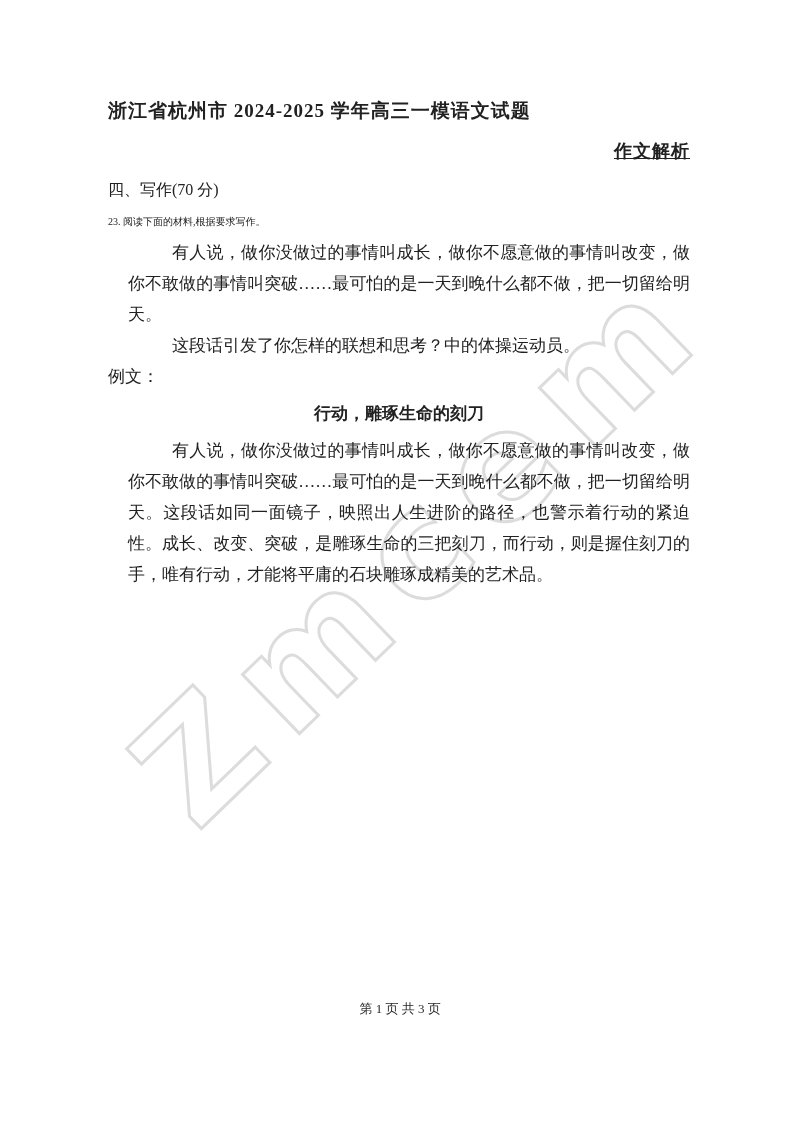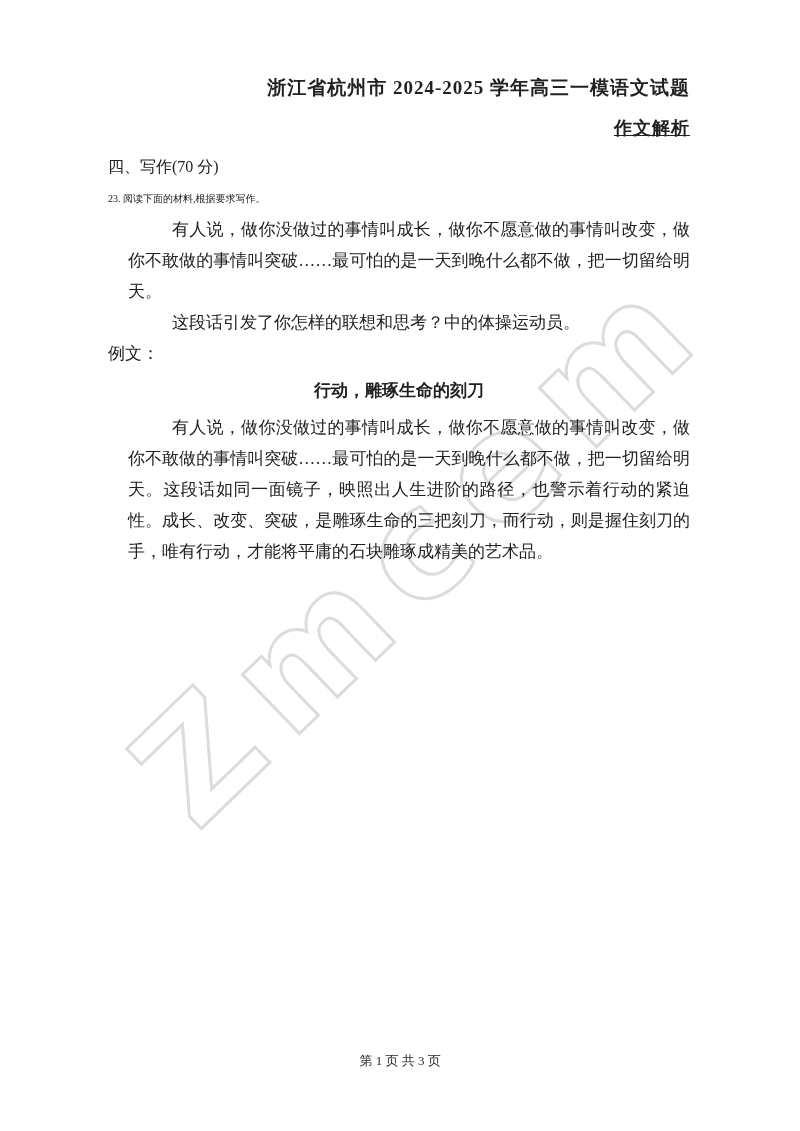--- a/index.html
+++ b/index.html
@@ -37,22 +37,22 @@
   }
   .content {
     position: relative;
     padding: 0 110px 0 108px;
     font-size: 17px;
     line-height: 31px;
     text-align: justify;
   }
   .doc-title {
     margin: 0;
-    padding-top: 75px;
-    text-align: right;
+    padding-top: 98px;
+    text-align: left;
     font-size: 19px;
     font-weight: bold;
     line-height: 26px;
     letter-spacing: 1px;
   }
   .doc-subtitle {
     margin: 14px 0 0 0;
     text-align: right;
     font-size: 18px;
     font-weight: bold;
@@ -86,21 +86,21 @@
   .essay-title {
     margin: 6px 0;
     text-align: center;
     font-weight: bold;
     font-size: 17px;
   }
   .footer {
     position: absolute;
     left: 0;
     right: 0;
-    top: 1048px;
+    top: 996px;
     text-align: center;
     font-size: 13px;
     line-height: 26px;
     color: #2a2a2a;
   }
 </style>
 </head>
 <body>
 
 <div class="page">

